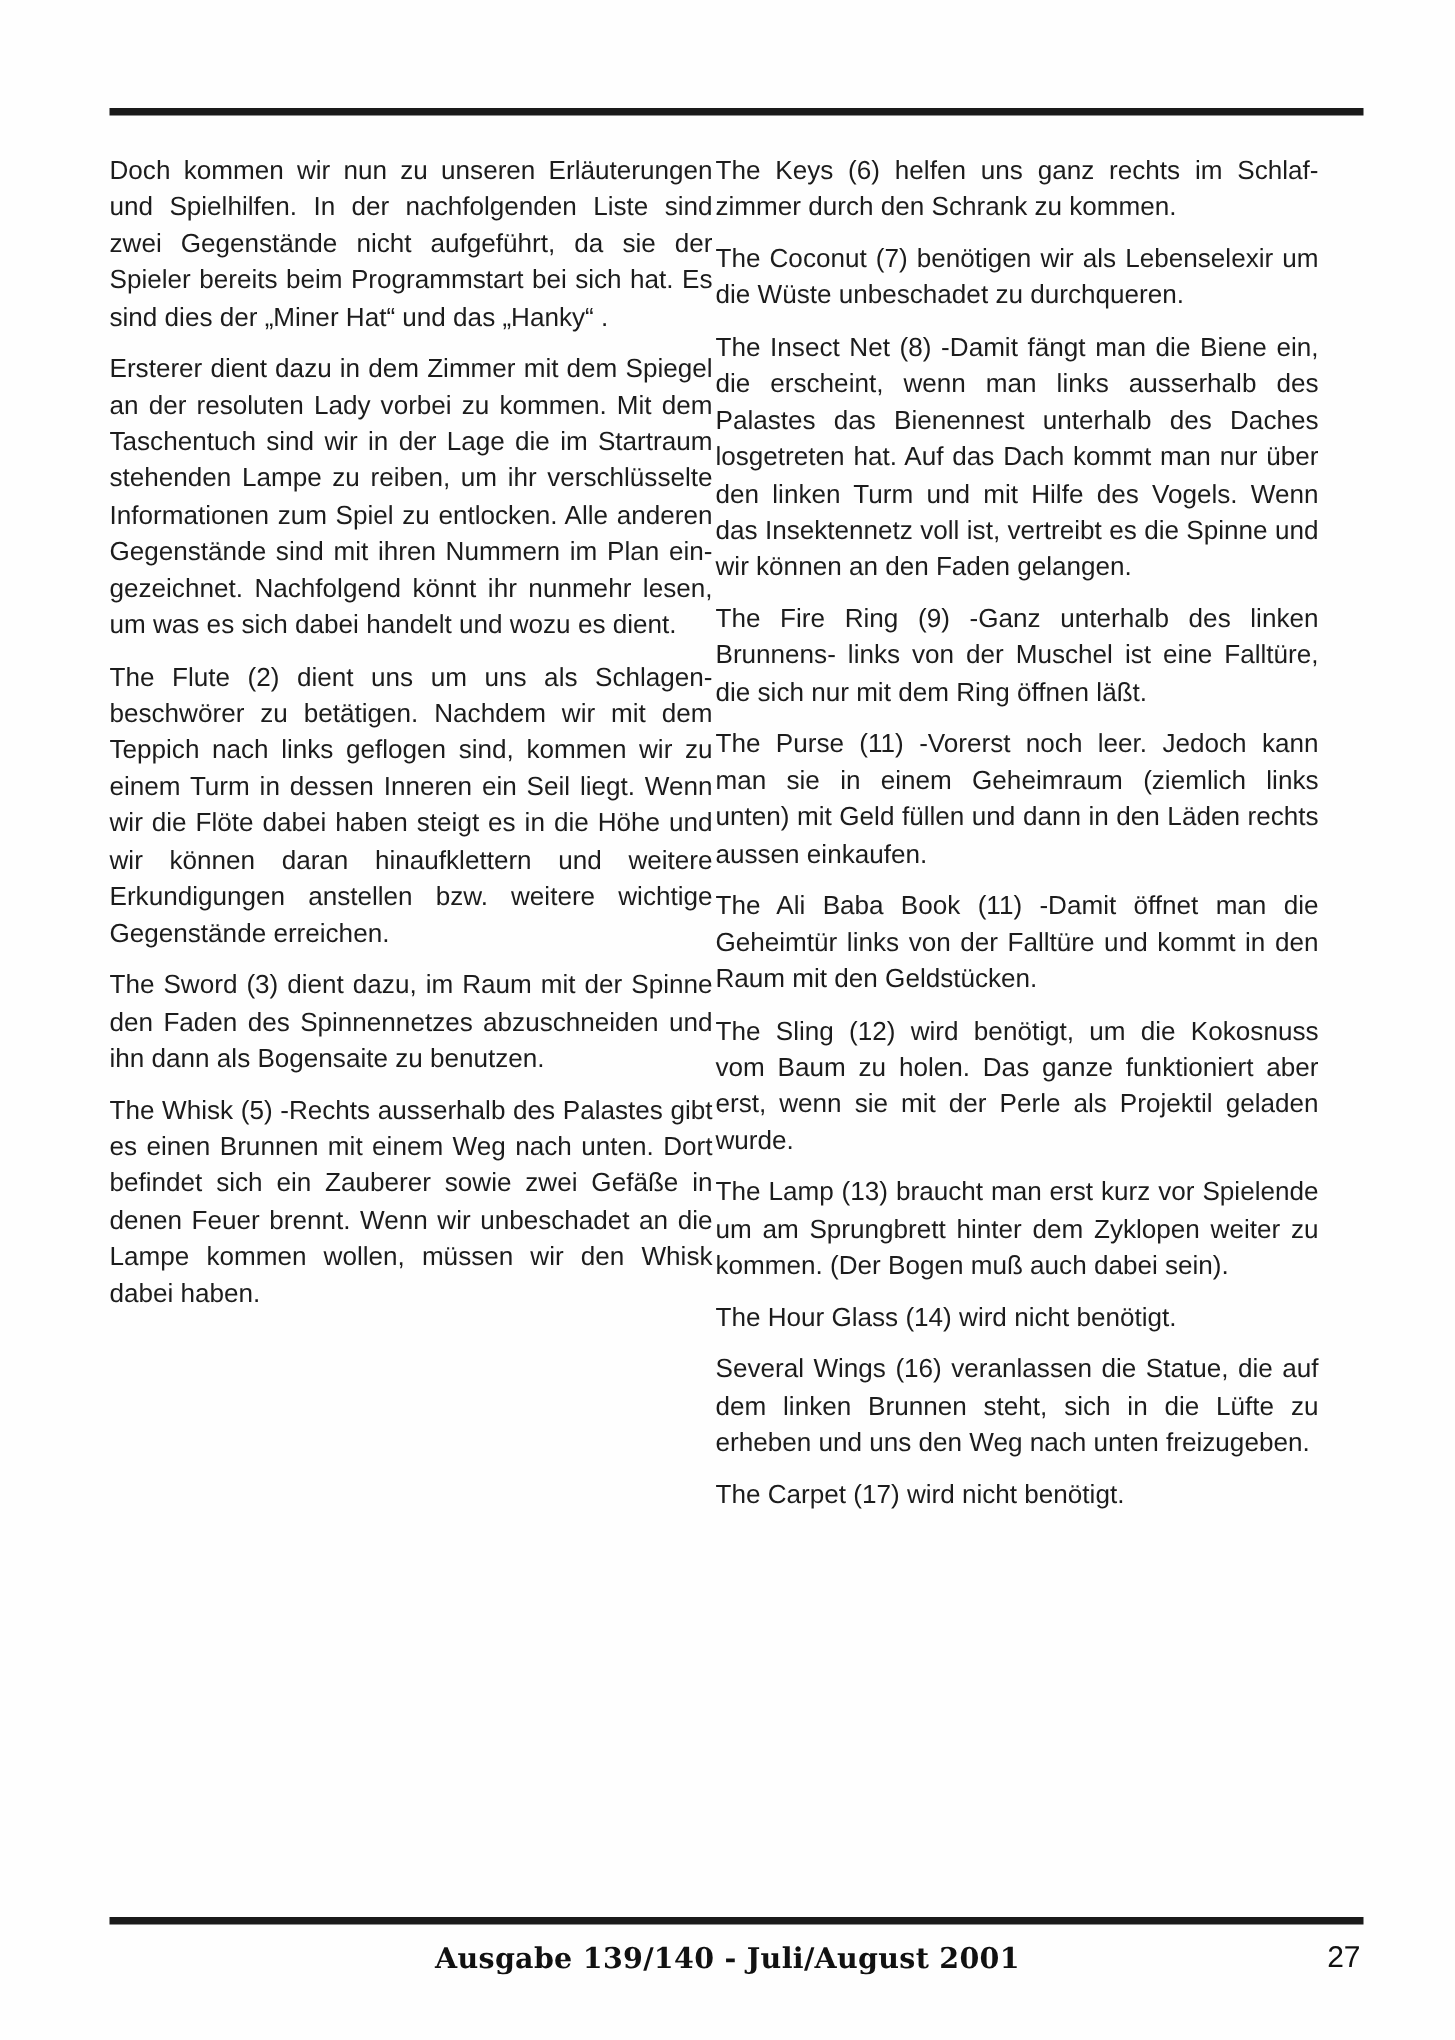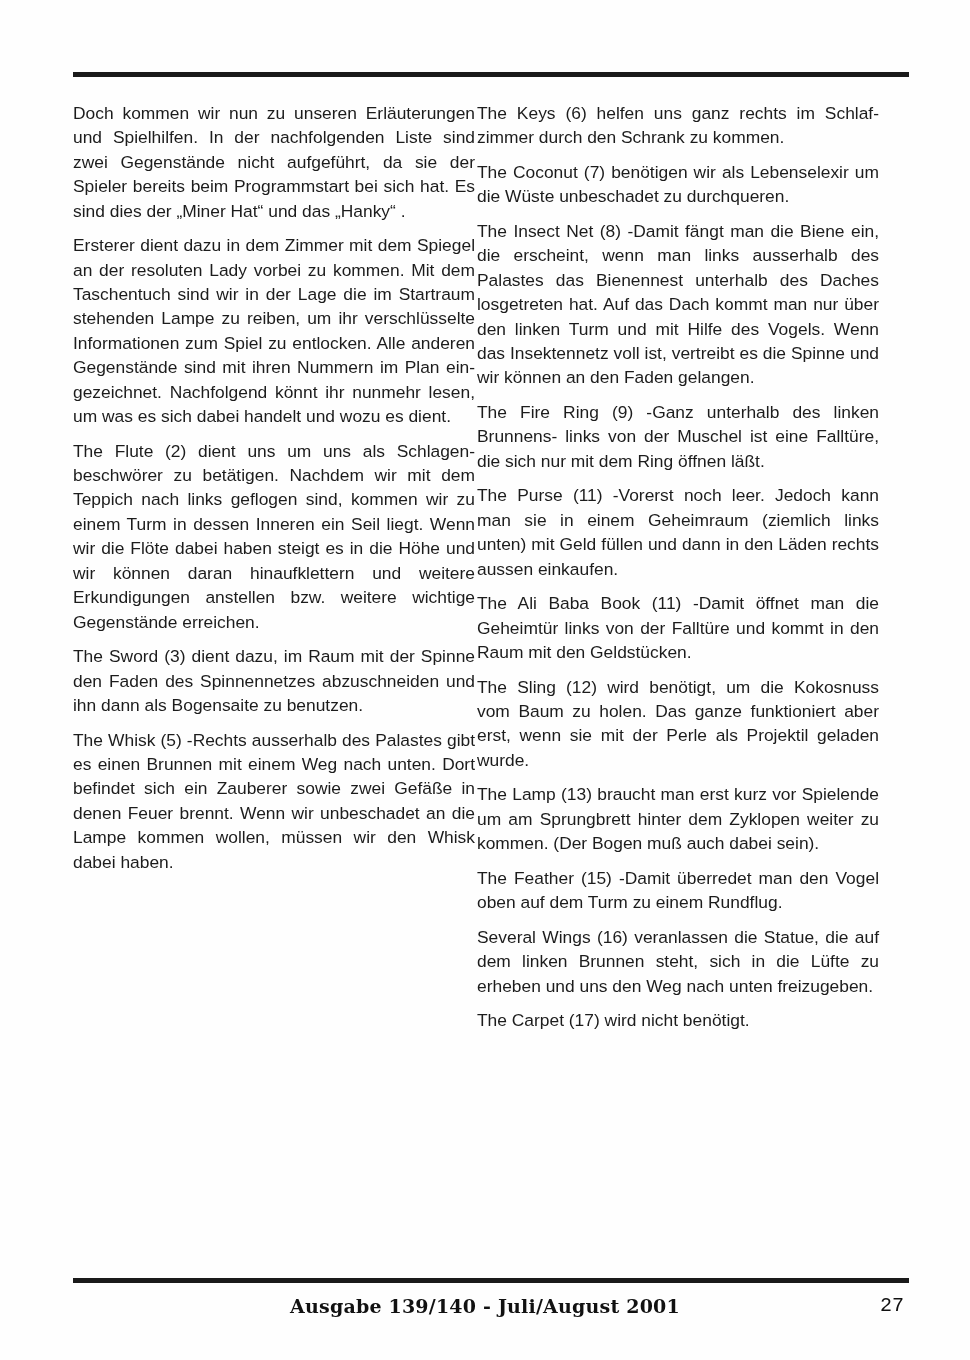--- a/index.html
+++ b/index.html
@@ -56,22 +56,22 @@
       font-weight: bold;
       font-size: 19px;
       color: #111;
       letter-spacing: 0.2px;
     }
     .page-number {
       position: absolute;
       top: 1294px;
       left: 877px;
       width: 30px;
-      text-align: center;
-      font-family: Liberation Mono, monospace;
+      text-align: right;
+      font-family: Liberation Sans, sans-serif;
       font-size: 20px;
       color: #111;
     }
   </style>
 </head>
 <body>
 
 <div class="rule-top"></div>
 
 <div class="column col-left">
@@ -84,21 +84,21 @@
 
 <div class="column col-right">
   <p class="para">The Keys (6) helfen uns ganz rechts im Schlaf­zimmer durch den Schrank zu kommen.</p>
   <p class="para">The Coconut (7) benötigen wir als Lebens­elexir um die Wüste unbeschadet zu durch­queren.</p>
   <p class="para">The Insect Net (8) -Damit fängt man die Bie­ne ein, die erscheint, wenn man links ausserhalb des Palastes das Bienennest unterhalb des Daches losgetreten hat. Auf das Dach kommt man nur über den linken Turm und mit Hilfe des Vogels. Wenn das Insektennetz voll ist, vertreibt es die Spinne und wir können an den Faden gelangen.</p>
   <p class="para">The Fire Ring (9) -Ganz unterhalb des linken Brunnens- links von der Muschel ist eine Falltüre, die sich nur mit dem Ring öffnen läßt.</p>
   <p class="para">The Purse (11) -Vorerst noch leer. Jedoch kann man sie in einem Geheimraum (ziem­lich links unten) mit Geld füllen und dann in den Läden rechts aussen einkaufen.</p>
   <p class="para">The Ali Baba Book (11) -Damit öffnet man die Geheimtür links von der Falltüre und kommt in den Raum mit den Geldstücken.</p>
   <p class="para">The Sling (12) wird benötigt, um die Kokos­nuss vom Baum zu holen. Das ganze funk­tioniert aber erst, wenn sie mit der Perle als Projektil geladen wurde.</p>
   <p class="para">The Lamp (13) braucht man erst kurz vor Spielende um am Sprungbrett hinter dem Zyklopen weiter zu kommen. (Der Bogen muß auch dabei sein).</p>
-  <p class="para">The Feather (15) -Damit überredet man den Vogel oben auf dem Turm zu einem Rund­flug.</p>
+  <p class="para">The Hour Glass (14) wird nicht benötigt.</p>
   <p class="para">Several Wings (16) veranlassen die Statue, die auf dem linken Brunnen steht, sich in die Lüfte zu erheben und uns den Weg nach unten freizugeben.</p>
   <p class="para">The Carpet (17) wird nicht benötigt.</p>
 </div>
 
 <div class="rule-bottom"></div>
 
 <div class="footer-text">Ausgabe 139/140 - Juli/August 2001</div>
 <div class="page-number">27</div>
 
 </body></html>

